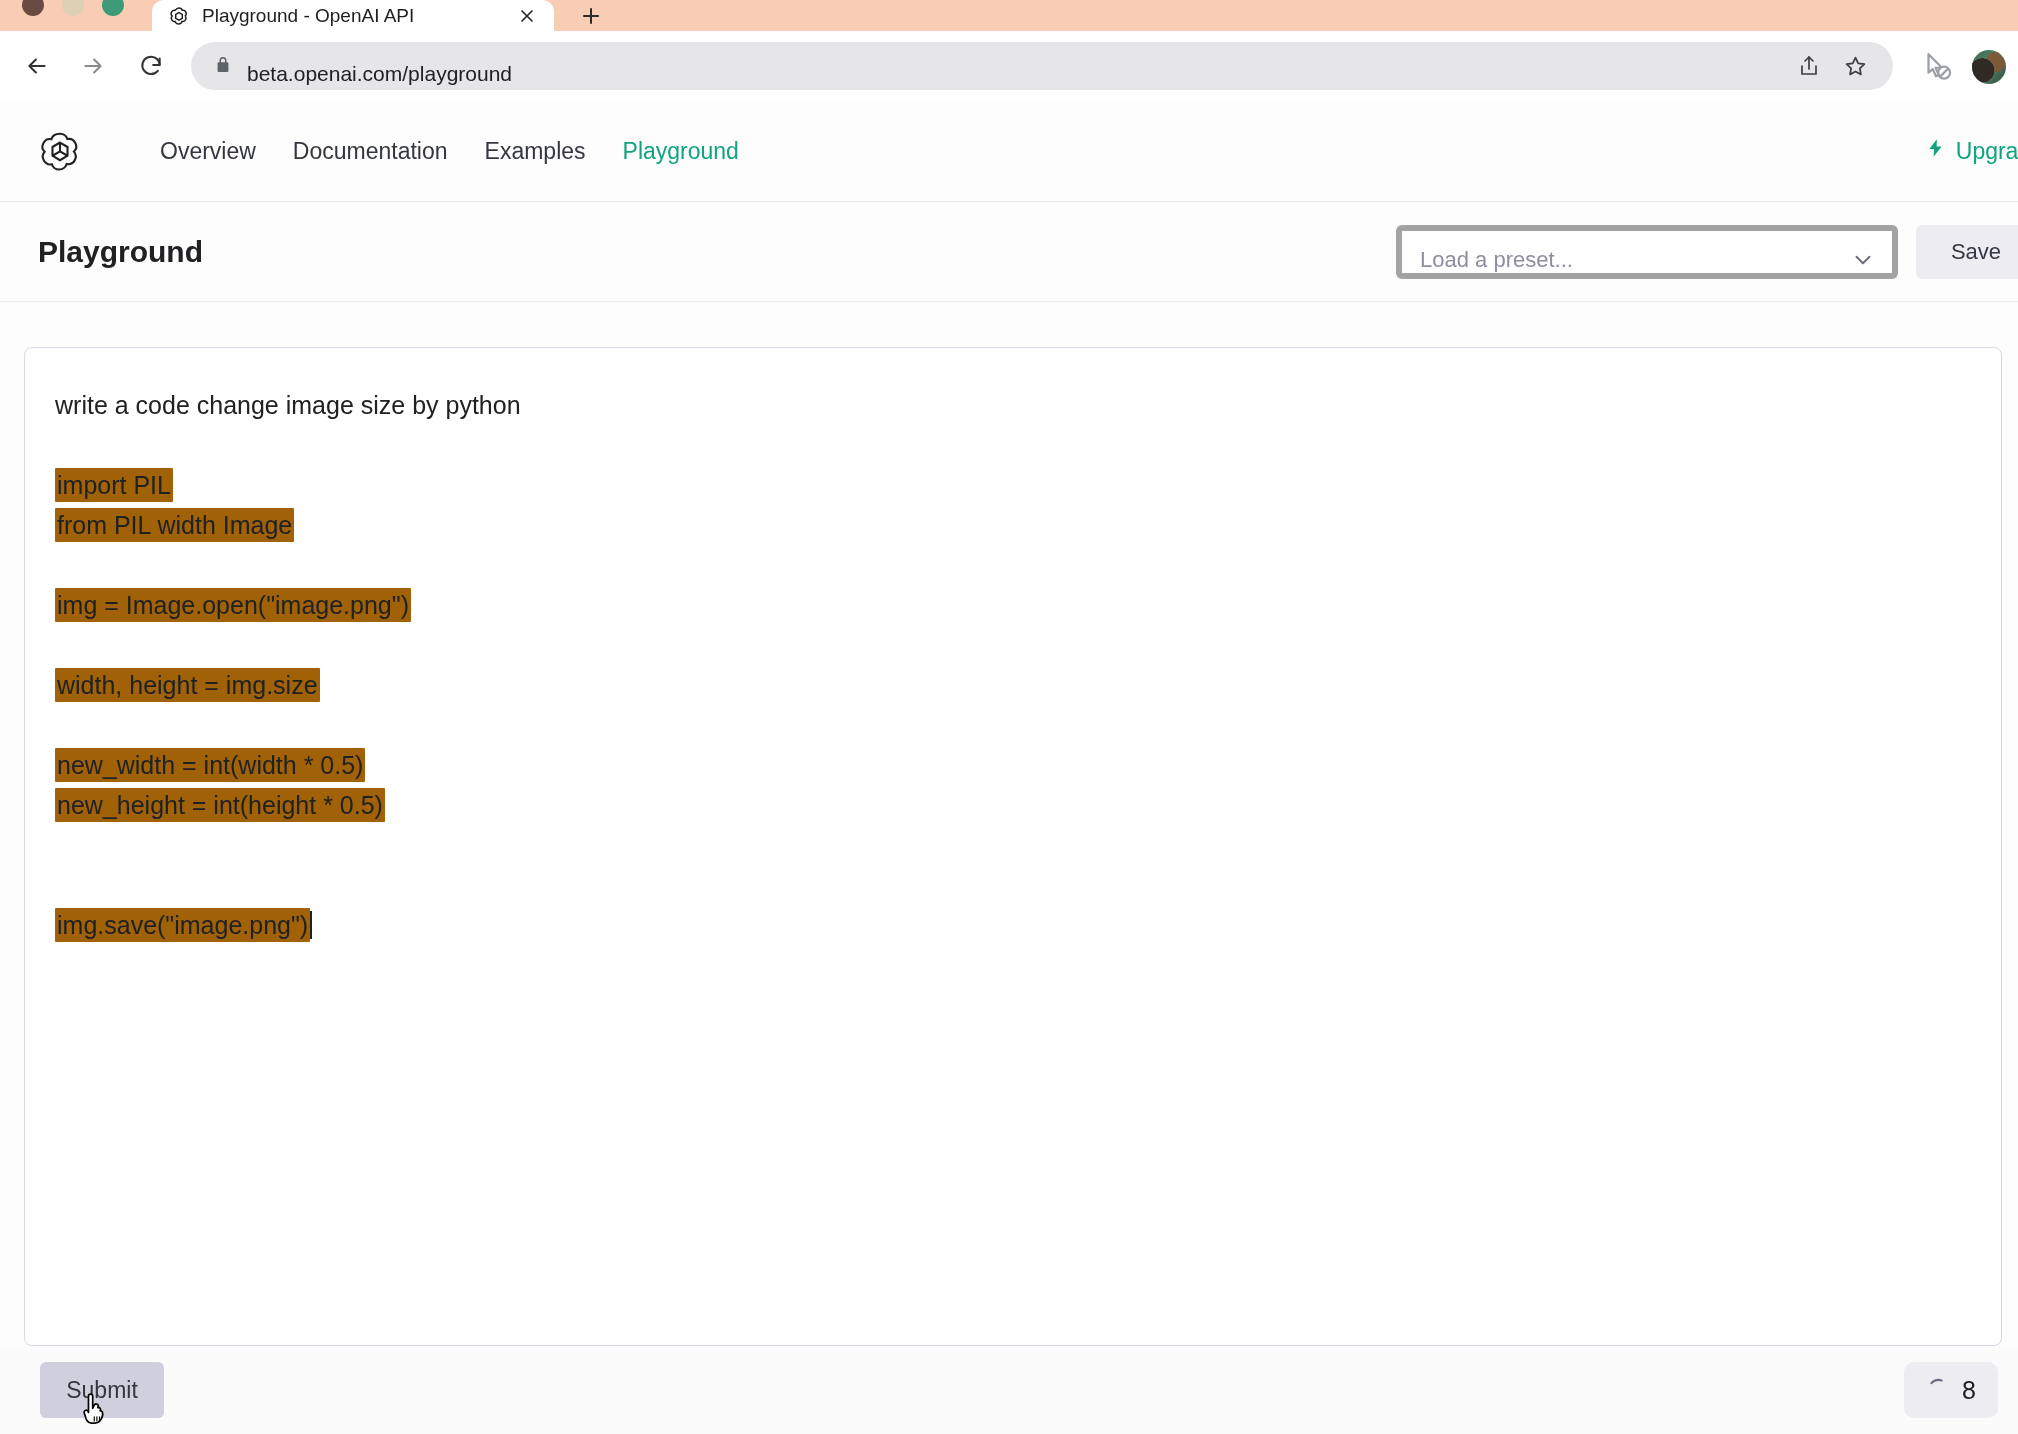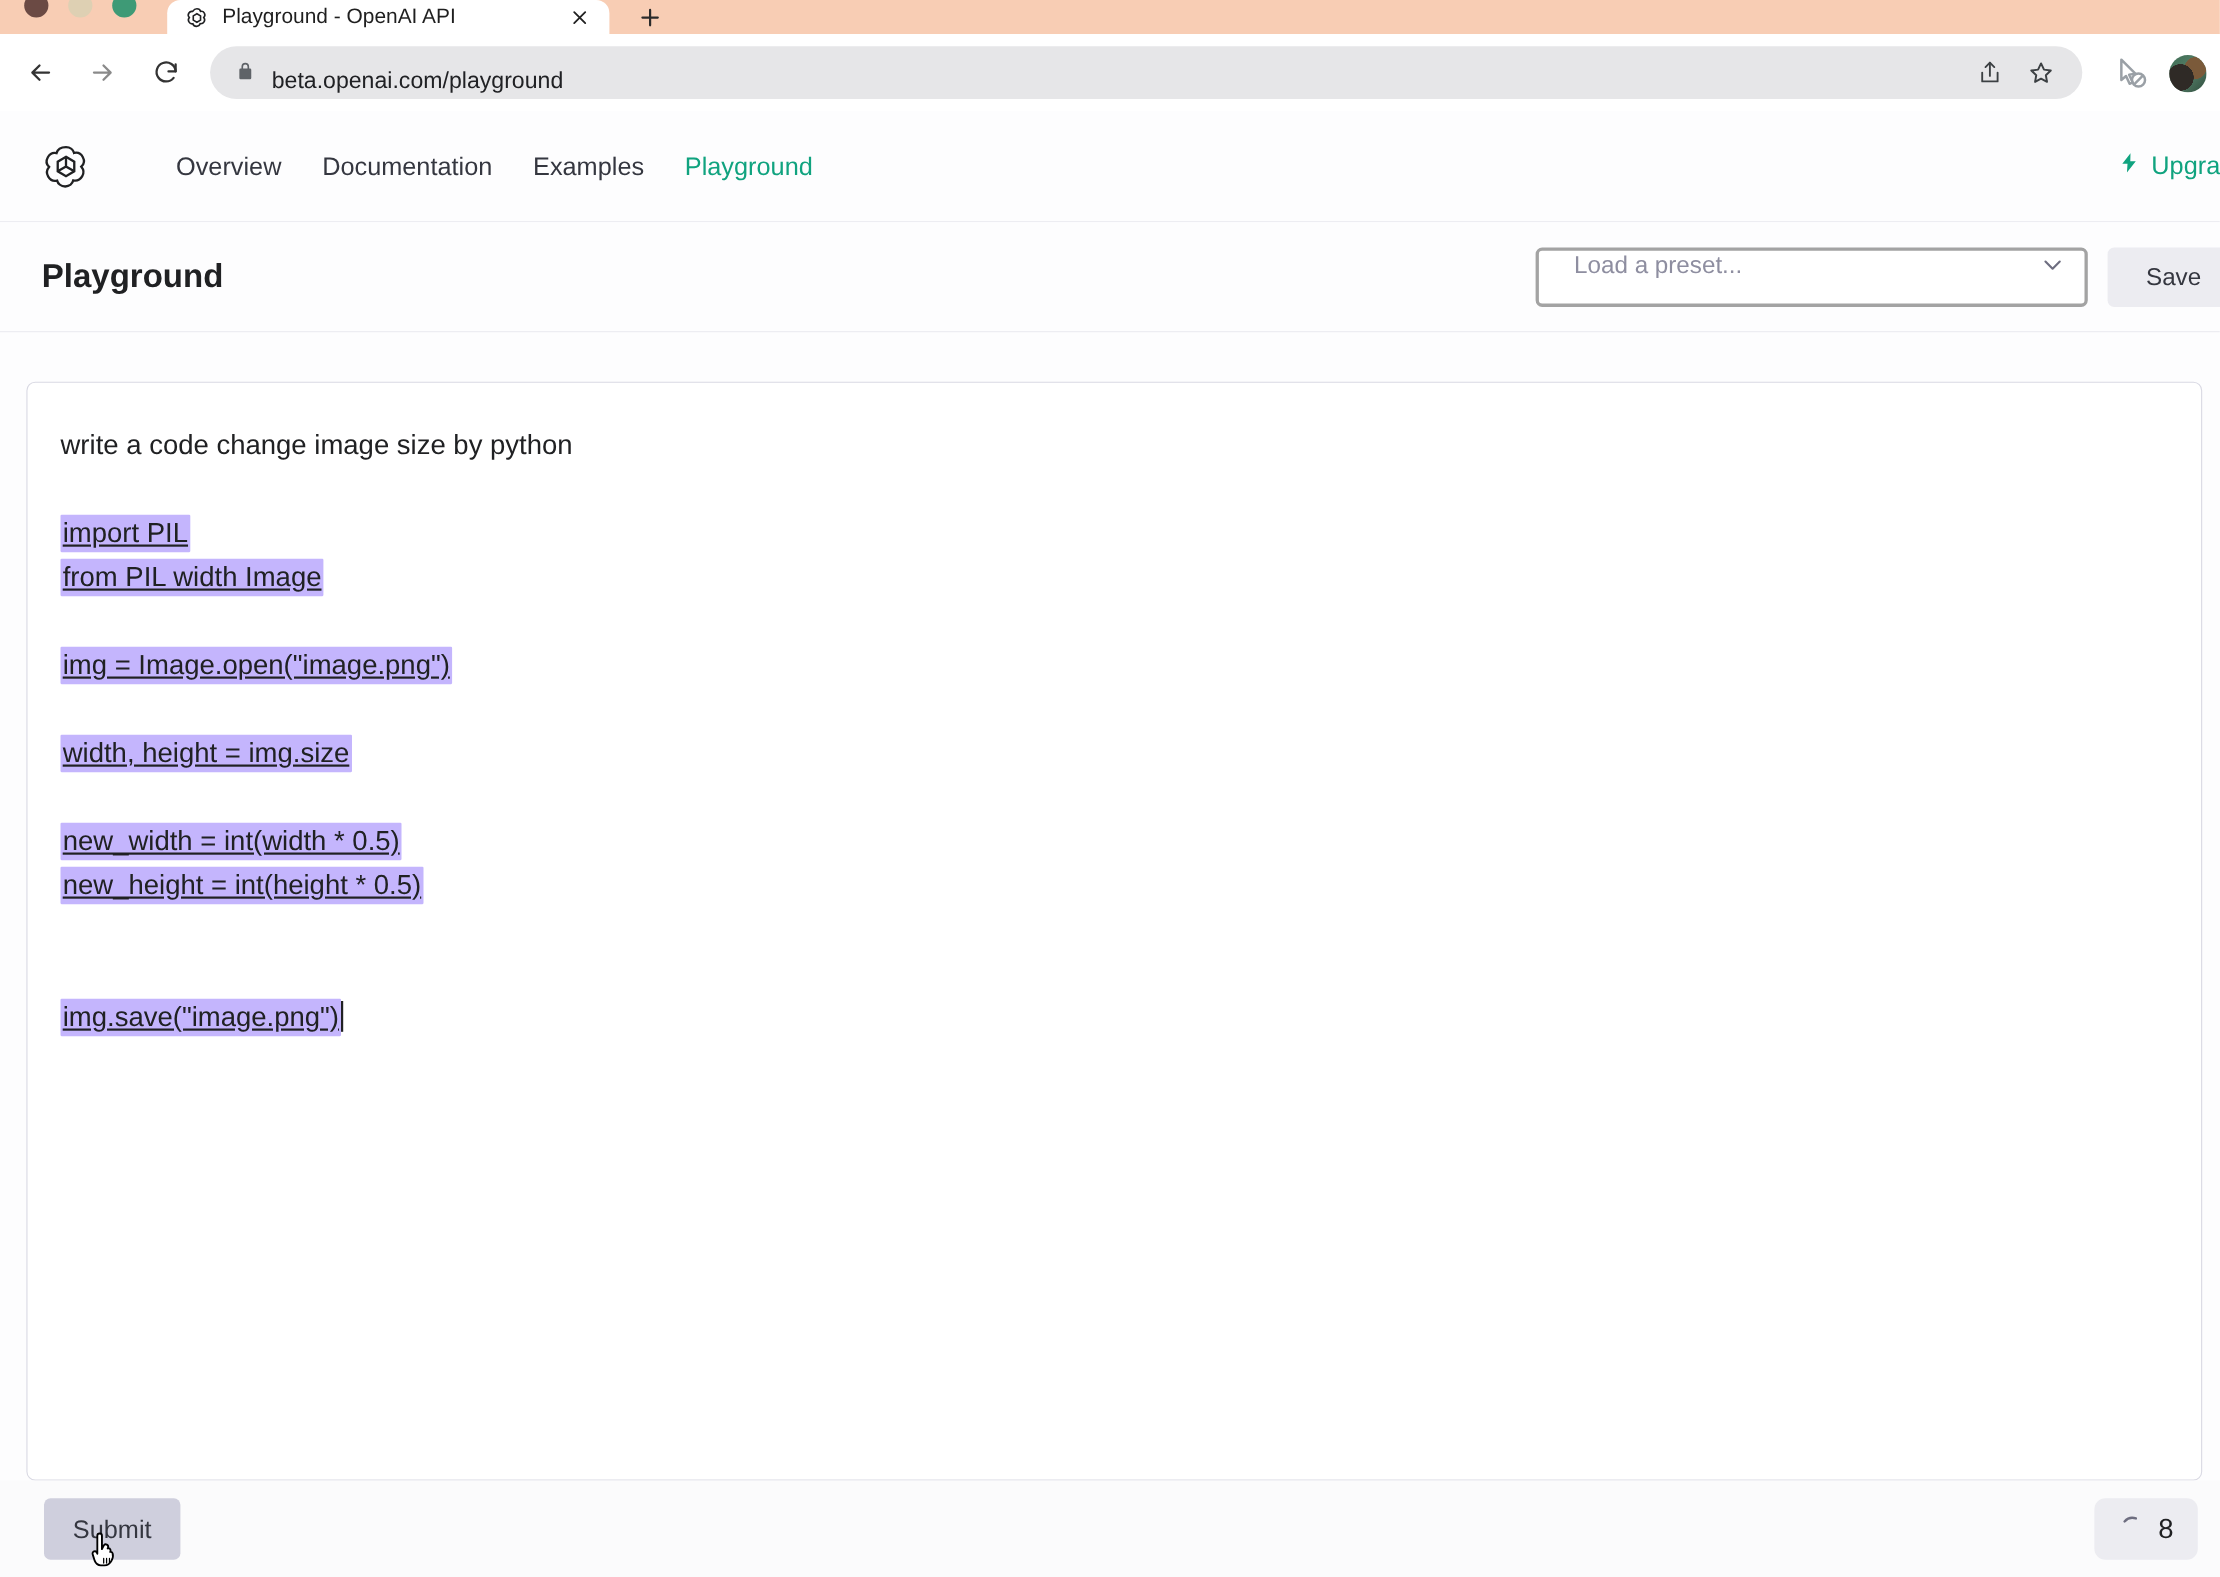--- a/index.html
+++ b/index.html
@@ -181,25 +181,25 @@
     transform: translateY(-50%);
     font-size: 30px;
     font-weight: bold;
     color: #202123;
   }
   .preset-select {
     position: absolute;
     left: 1396px; top: 225px;
     width: 502px; height: 54px;
     background: #ffffff;
-    border: 3px solid #a3a3a3;
+    border: 6px solid #a3a3a3;
     border-radius: 6px;
     display: flex;
-    align-items: flex-start;
-    padding: 0 16px 0 32px;
+    align-items: flex-end;
+    padding: 0 16px 0 18px;
   }
   .preset-placeholder {
     flex: 1 1 auto;
     font-size: 22px;
     color: #8e8ea0;
   }
   .chev { color: #6e6e80; display: flex; align-items: center; }
   .save-btn {
     position: absolute;
     left: 1916px; top: 225px;
@@ -227,25 +227,24 @@
   }
   .editor-content {
     padding: 37px 0 0 30px;
     font-size: 25px;
     line-height: 40px;
     color: #202123;
   }
   .ed-line { white-space: pre; height: 40px; }
   .ed-blank { height: 40px; }
   .ed-line mark {
-    background: #c4b5fd;
+    background: #a16207;
     color: #202123;
     padding: 3px 2px;
     border-radius: 1px;
-    text-decoration: underline;
   }
   .caret {
     display: inline-block;
     width: 2px;
     height: 28px;
     background: #202123;
     vertical-align: -5px;
   }
 
   

